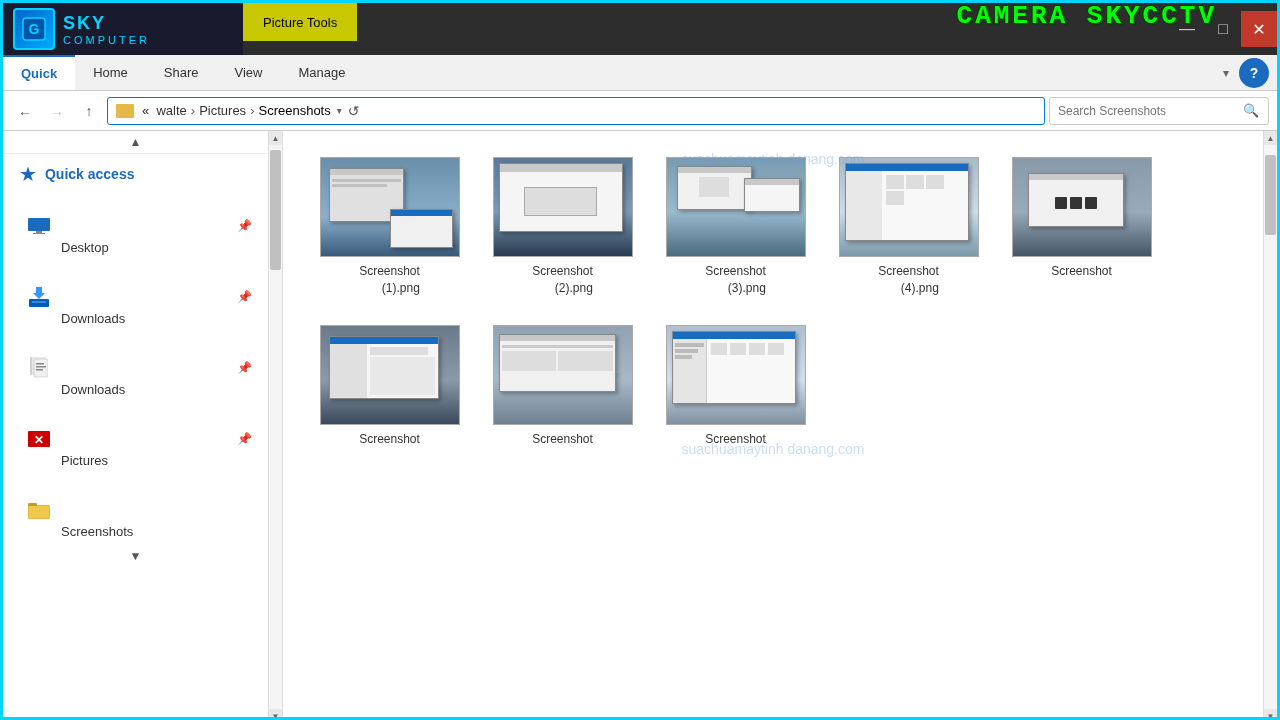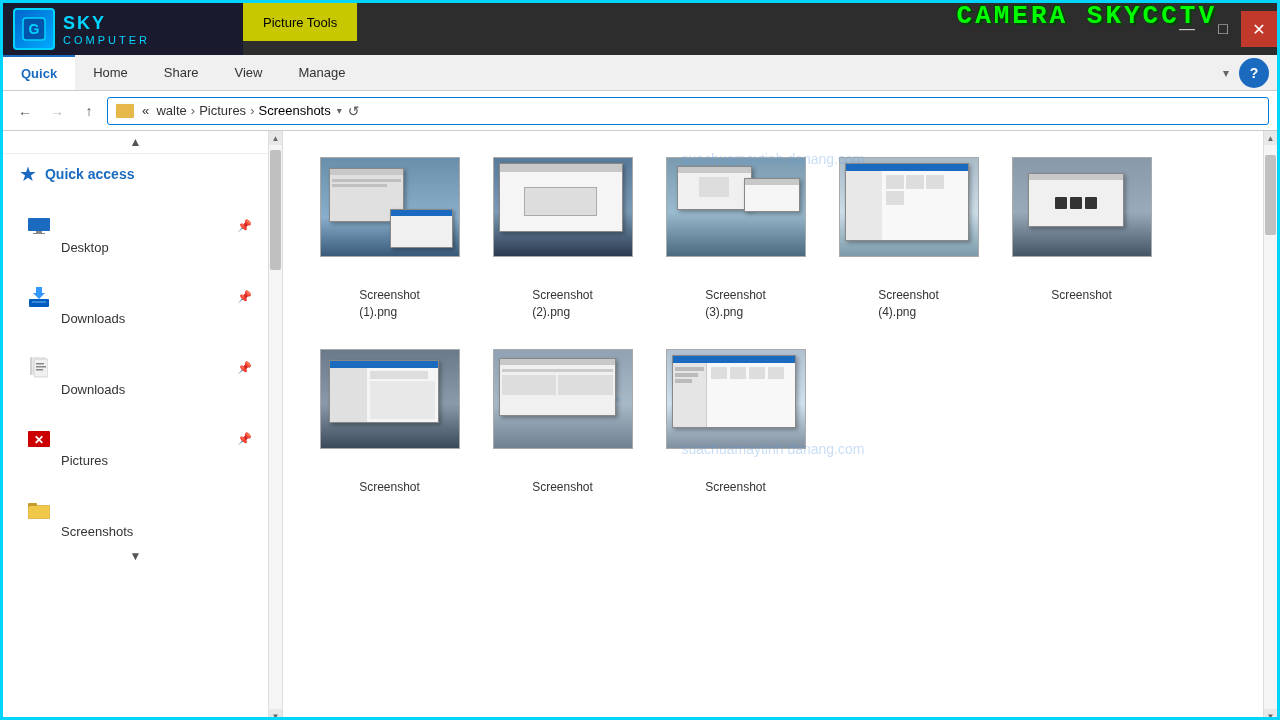--- a/index.html
+++ b/index.html
@@ -351,25 +351,24 @@
       background: #2a3a5a;
       overflow: hidden;
       display: flex;
       align-items: center;
       justify-content: center;
       position: relative;
       margin-bottom: 6px;
     }
     .file-name {
       font-size: 12px;
-      text-align: left;
+      text-align: right;
       color: #333;
       max-width: 140px;
       line-height: 1.4;
-      margin-top: 24px;
     }
 
     
     .thumb-content {
       width: 100%;
       height: 100%;
       background: linear-gradient(180deg, #5a7a9a 0%, #7a9ab5 50%, #2a3a50 100%);
       position: relative;
     }
     .thumb-window {
@@ -509,20 +508,24 @@
   <div class="nav-btn">↑</div>
   <div class="address-path">
     <div class="path-folder-icon"></div>
     <span class="path-text">«&nbsp;&nbsp;walte</span>
     <span class="path-sep">›</span>
     <span class="path-text">Pictures</span>
     <span class="path-sep">›</span>
     <span class="path-current">Screenshots</span>
     <span class="path-chevron">▾</span>
     <span class="path-refresh">↺</span>
+  </div>
+  <div class="search-box">
+    <input class="search-input" placeholder="Search Screenshots" type="text" style="">
+    <span class="search-icon">🔍</span>
   </div>
 </div>
 
 <div class="main-content">
 
   <div class="sidebar-wrapper">
     <div class="sidebar-inner">
 
       <div class="sidebar-scroll-up">
         <span class="sidebar-scroll-btn">▲</span>

